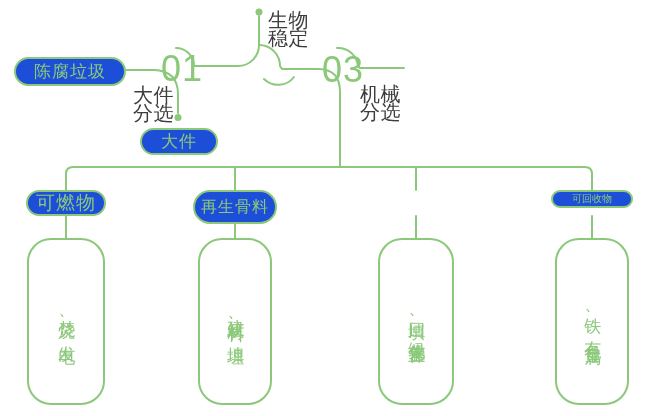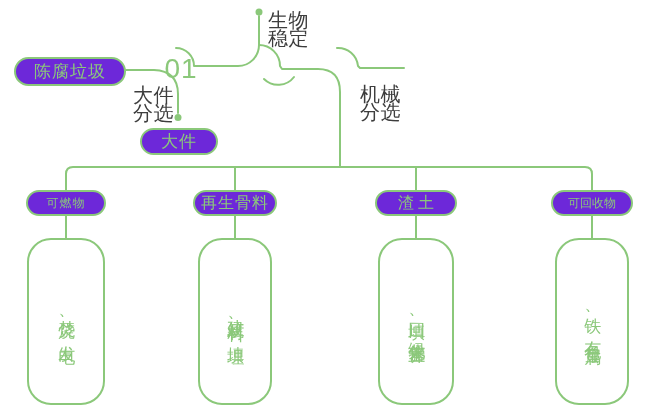--- a/index.html
+++ b/index.html
@@ -7,25 +7,25 @@
     position:relative;width:648px;height:416px;background:#ffffff;overflow:hidden;
     font-family:"Liberation Sans","DejaVu Sans",sans-serif;
     --g:#8bc87a; --dark:#3d3d3d;
   }
   svg.wires{position:absolute;left:0;top:0;color:var(--g);}
   svg.wires path{stroke:currentColor;stroke-width:2;fill:none;stroke-linecap:round;stroke-linejoin:round;}
   svg.wires circle{fill:currentColor;stroke:none;}
   .pill{
     position:absolute;box-sizing:border-box;border:2px solid var(--g);border-radius:999px;
     color:var(--g);display:flex;align-items:center;justify-content:center;
-    font-size:17px;letter-spacing:1px;white-space:nowrap;background:#6d28d9;
+    font-size:17px;letter-spacing:1px;white-space:nowrap;background:#1d4ed8;
   }
   .num{
-    position:absolute;color:var(--g);font-size:28px;line-height:28px;width:44px;
-    text-align:center;letter-spacing:1px;background:transparent;
+    position:absolute;color:var(--g);font-size:36px;line-height:28px;width:44px;
+    text-align:right;letter-spacing:1px;background:transparent;
   }
   .plabel{
     position:absolute;color:var(--dark);font-size:20px;line-height:17.5px;
     letter-spacing:0.5px;white-space:nowrap;
   }
   .vrect{
     position:absolute;box-sizing:border-box;border:2px solid var(--g);border-radius:24px;
     display:flex;align-items:center;justify-content:center;background:#fff;
   }
   .vtext{
@@ -58,40 +58,40 @@
 
     <path d="M66 216 V238"></path>
     <path d="M235 216 V238"></path>
     <path d="M416 216 V238"></path>
     <path d="M592 216 V238"></path>
   </svg>
 
   <div class="pill" style="left:14px;top:57px;width:112px;height:29px">陈腐垃圾</div>
 
   <div class="num" style="left:159px;top:55px">01</div>
+  <div class="num" style="left:320px;top:56px">03</div>
 
   <div class="plabel" style="left:133px;top:87px">
     <div>大件</div>
     <div>分选</div>
   </div>
   <div class="plabel" style="left:268px;top:12px">
     <div>生物</div>
     <div>稳定</div>
   </div>
   <div class="plabel" style="left:360px;top:86px">
     <div>机械</div>
     <div>分选</div>
   </div>
 
   <div class="pill" style="left:140px;top:128px;width:78px;height:27px">大件</div>
 
-  <div class="pill" style="left:26px;top:190px;width:80px;height:26px;font-size:12px">可燃物</div>
-  <div class="pill" style="left:193px;top:190px;width:84px;height:26px;font-size:16px">再生骨料</div>
-  <div class="pill" style="left:375px;top:190px;width:82px;height:26px;font-size:16px;letter-spacing:4px;padding-left:4px">渣土</div>
-  <div class="pill" style="left:551px;top:190px;width:82px;height:26px;font-size:12px;letter-spacing:0">可回收物</div>
+  <div class="pill" style="left:26px;top:190px;width:80px;height:26px;font-size:19px">可燃物</div>
+  <div class="pill" style="left:193px;top:190px;width:84px;height:34px;font-size:16px">再生骨料</div>
+  <div class="pill" style="left:551px;top:190px;width:82px;height:18px;font-size:10px;letter-spacing:0">可回收物</div>
 
   <div class="vrect" style="left:27px;top:238px;width:78px;height:167px">
     <div class="vtext">焚烧、发电</div>
   </div>
   <div class="vrect" style="left:198px;top:238px;width:74px;height:167px">
     <div class="vtext" style="letter-spacing:2px">建筑材料、填埋</div>
   </div>
   <div class="vrect" style="left:378px;top:238px;width:76px;height:167px">
     <div class="vtext" style="letter-spacing:1px">回填、绿化营养土</div>
   </div>

